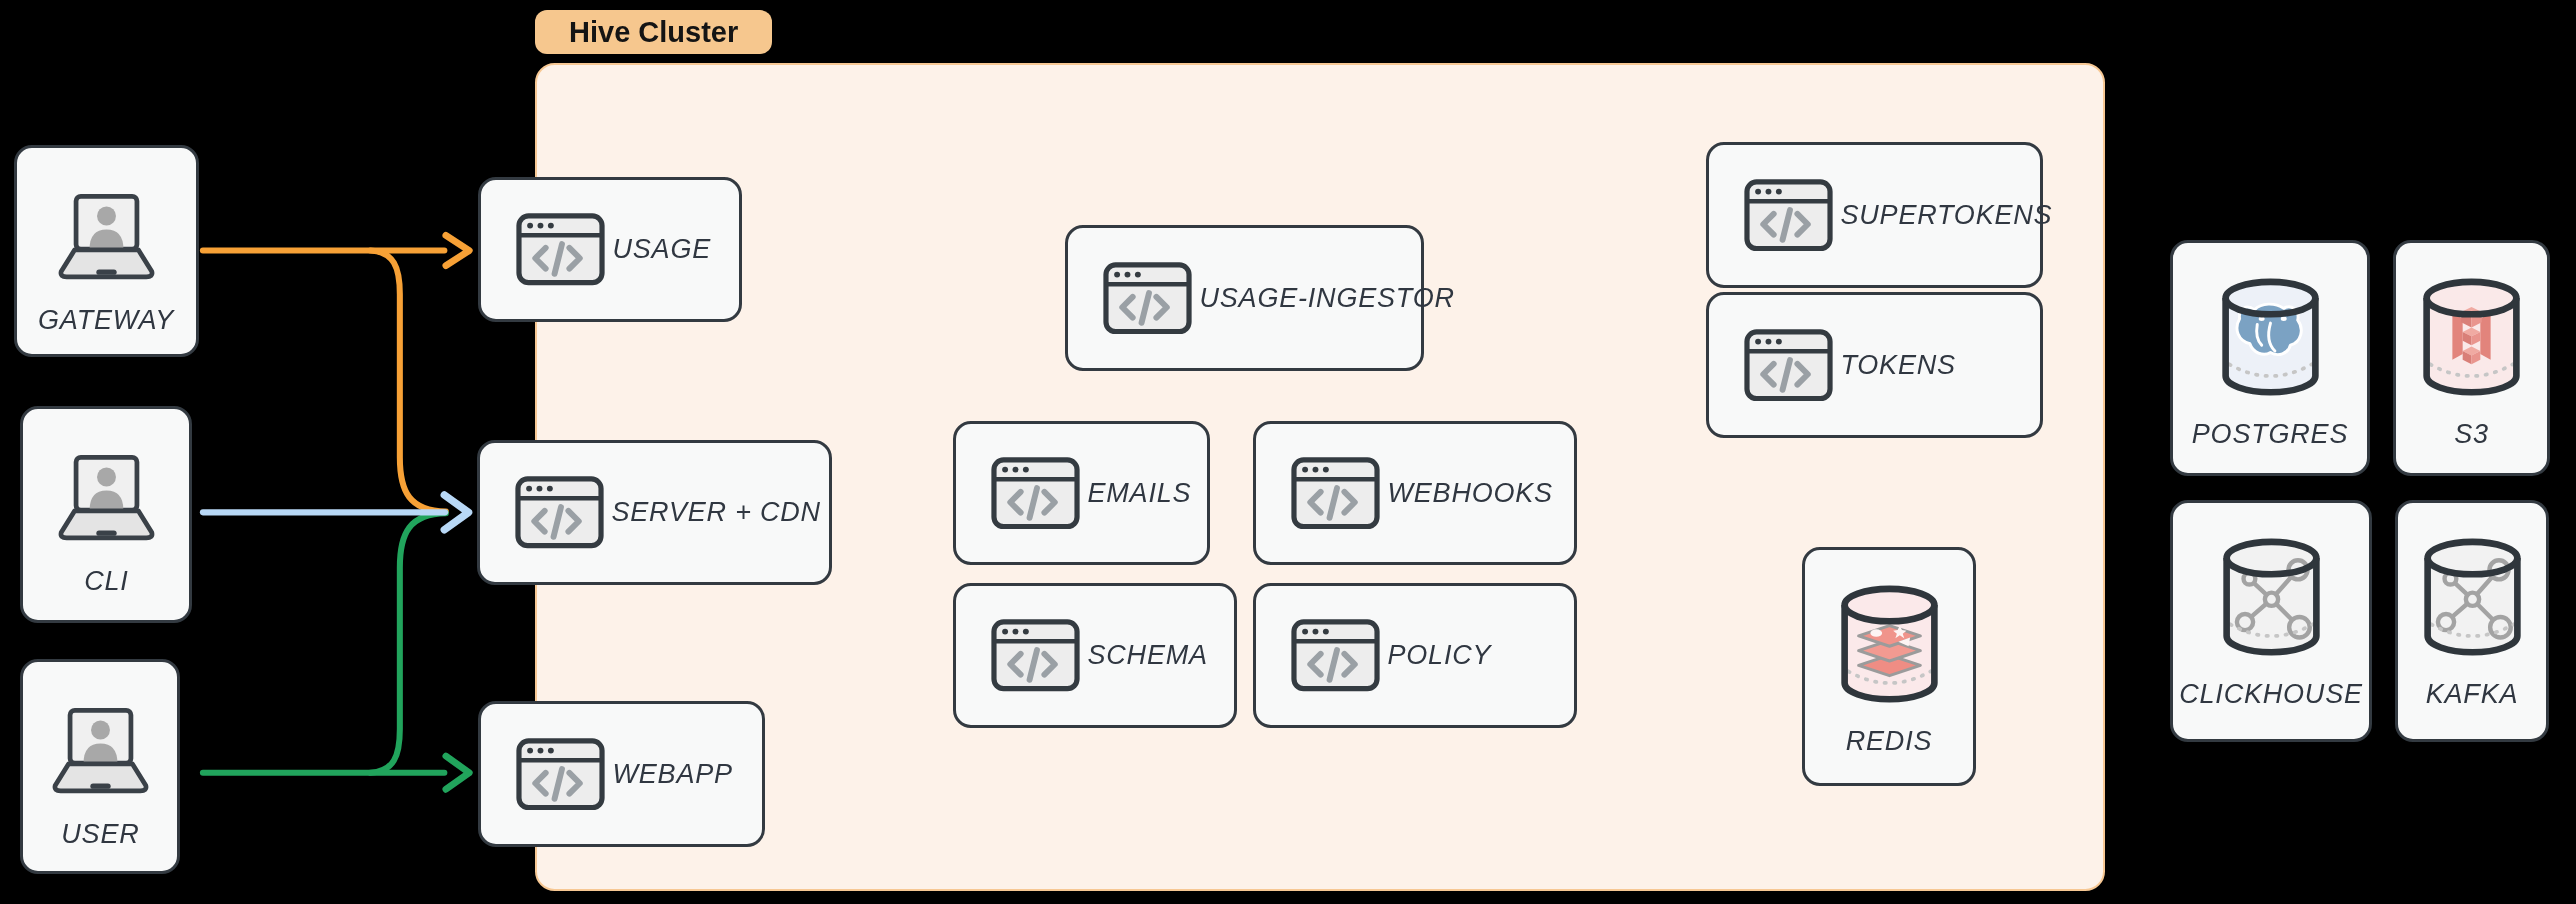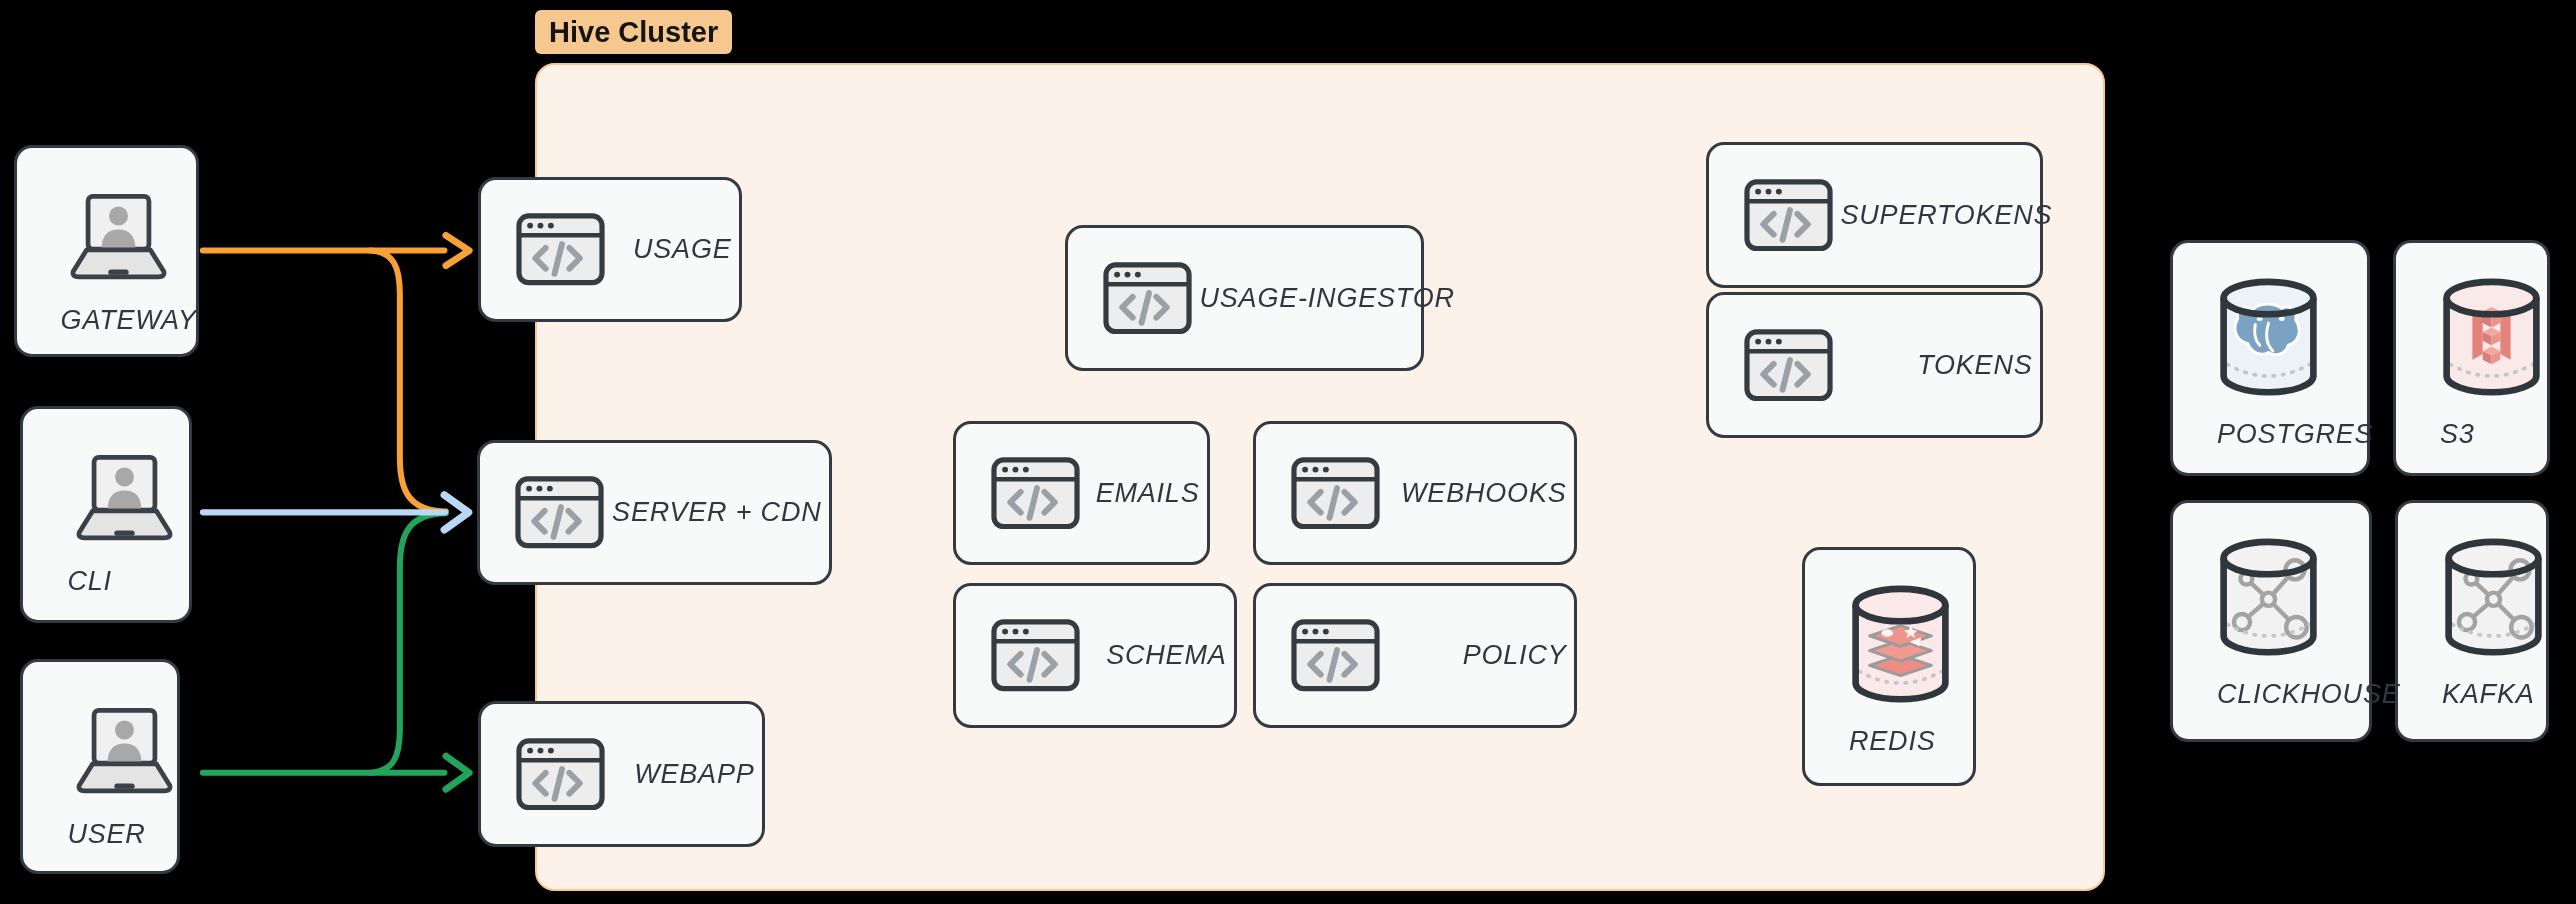--- a/index.html
+++ b/index.html
@@ -1,33 +1,33 @@
 <!DOCTYPE html>
 <html style="font-size:12px"><head>
 <meta charset="utf-8">
 <style>
   html,body{margin:0;padding:0;background:#000;}
   body{width:2576px;height:904px;overflow:hidden;}
   #canvas{position:relative;width:2576px;height:904px;font-family:"Liberation Sans",sans-serif;}
   .cluster{position:absolute;left:535px;top:63px;width:1570px;height:828px;background:#fdf2e9;
            border:2.3px solid #f7c894;border-radius:19.6px;box-sizing:border-box;z-index:0;}
-  .cluster-pill{position:absolute;left:535px;top:9.8px;height:44px;line-height:44px;padding:0 14px;
-           background:#f6c78e;border-radius:6px;font-size:29px;font-weight:700;color:#141414;z-index:3;}
+  .cluster-pill{position:absolute;left:535px;top:9.8px;height:44px;line-height:44px;padding:0 34px;
+           background:#f6c78e;border-radius:12px;font-size:29px;font-weight:700;color:#141414;z-index:3;}
   .edges{position:absolute;left:0;top:0;z-index:1;}
   .e-main{fill:none;stroke-width:8;stroke-linecap:round;}
   .e-head{fill:none;stroke-width:9;stroke-linecap:round;stroke-linejoin:round;}
   .e-head-big{stroke-width:10;}
   .node{position:absolute;z-index:2;background:#f8f9f9;border:3.8px solid #333a41;border-radius:18px;
         box-sizing:border-box;display:flex;}
-  .leftnode,.db{flex-direction:column;padding-left:44px;}
+  .leftnode,.db{flex-direction:column;align-items:center;}
   .leftnode{padding-top:45px;gap:22.6px;}
   .db{padding-top:33px;gap:18px;margin-left:7px;}
   .svc{flex-direction:row;align-items:center;padding-left:35px;}
   .lbl{font-style:italic;color:#303741;font-size:27px;letter-spacing:0.8px;white-space:nowrap;}
-  .svc .lbl{flex:1;text-align:right;padding:0 7.5px;}
+  .svc .lbl{flex:1;text-align:left;padding:0 7.5px;}
   .laptop{width:115px;flex:0 0 auto;}
   .win{width:89px;flex:0 0 auto;}
   .cyl{width:103px;flex:0 0 auto;}
 </style>
 </head>
 <body>
 
 <div id="canvas">
 
   <svg width="0" height="0" style="position:absolute">

